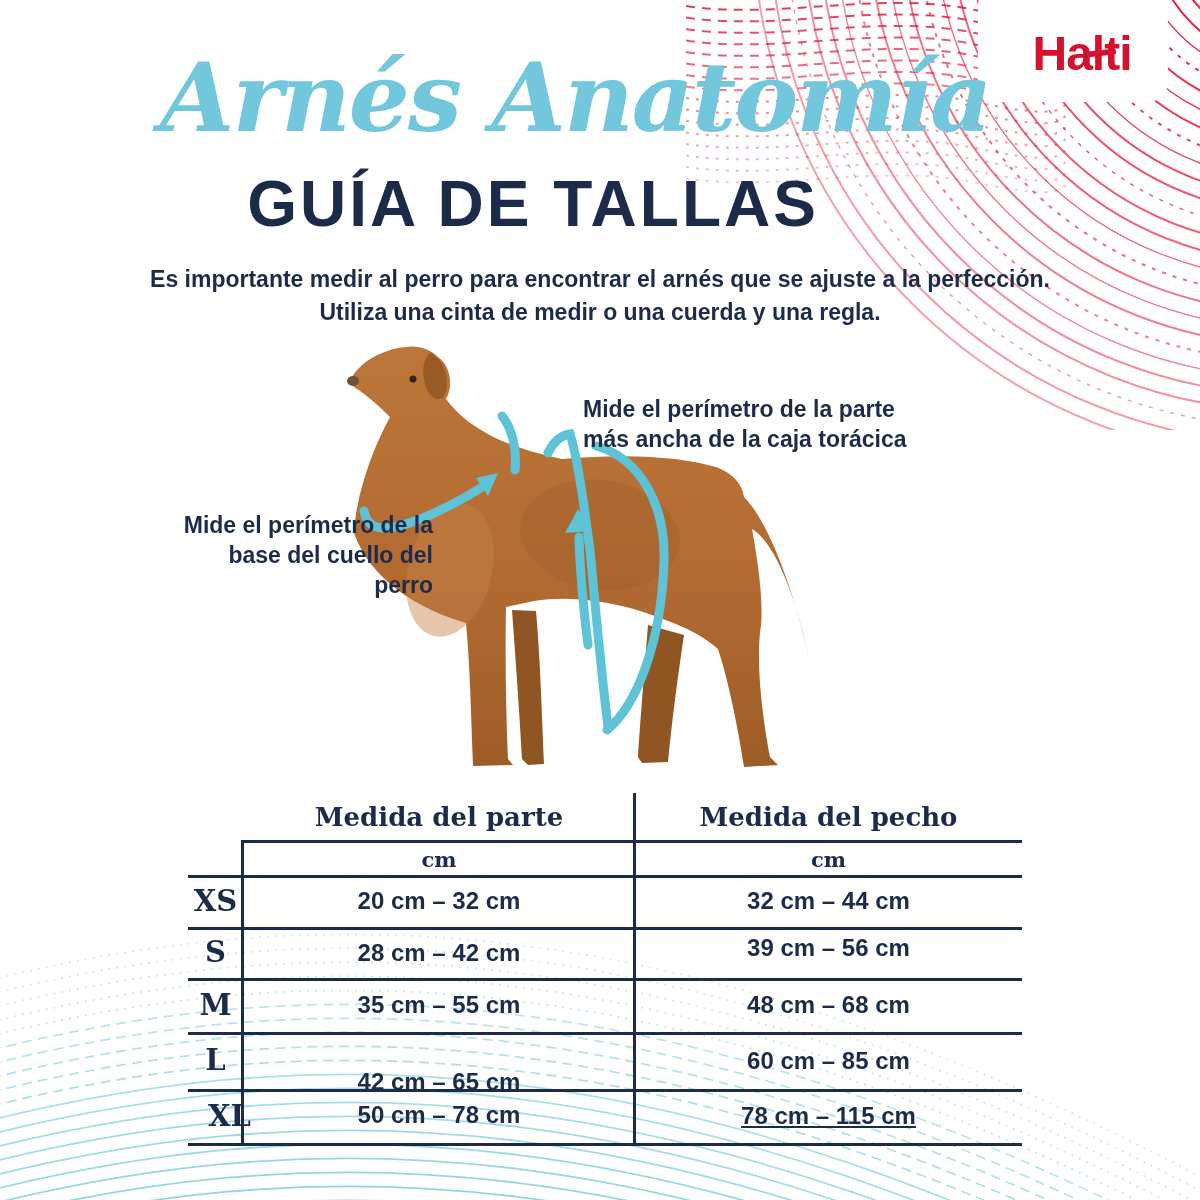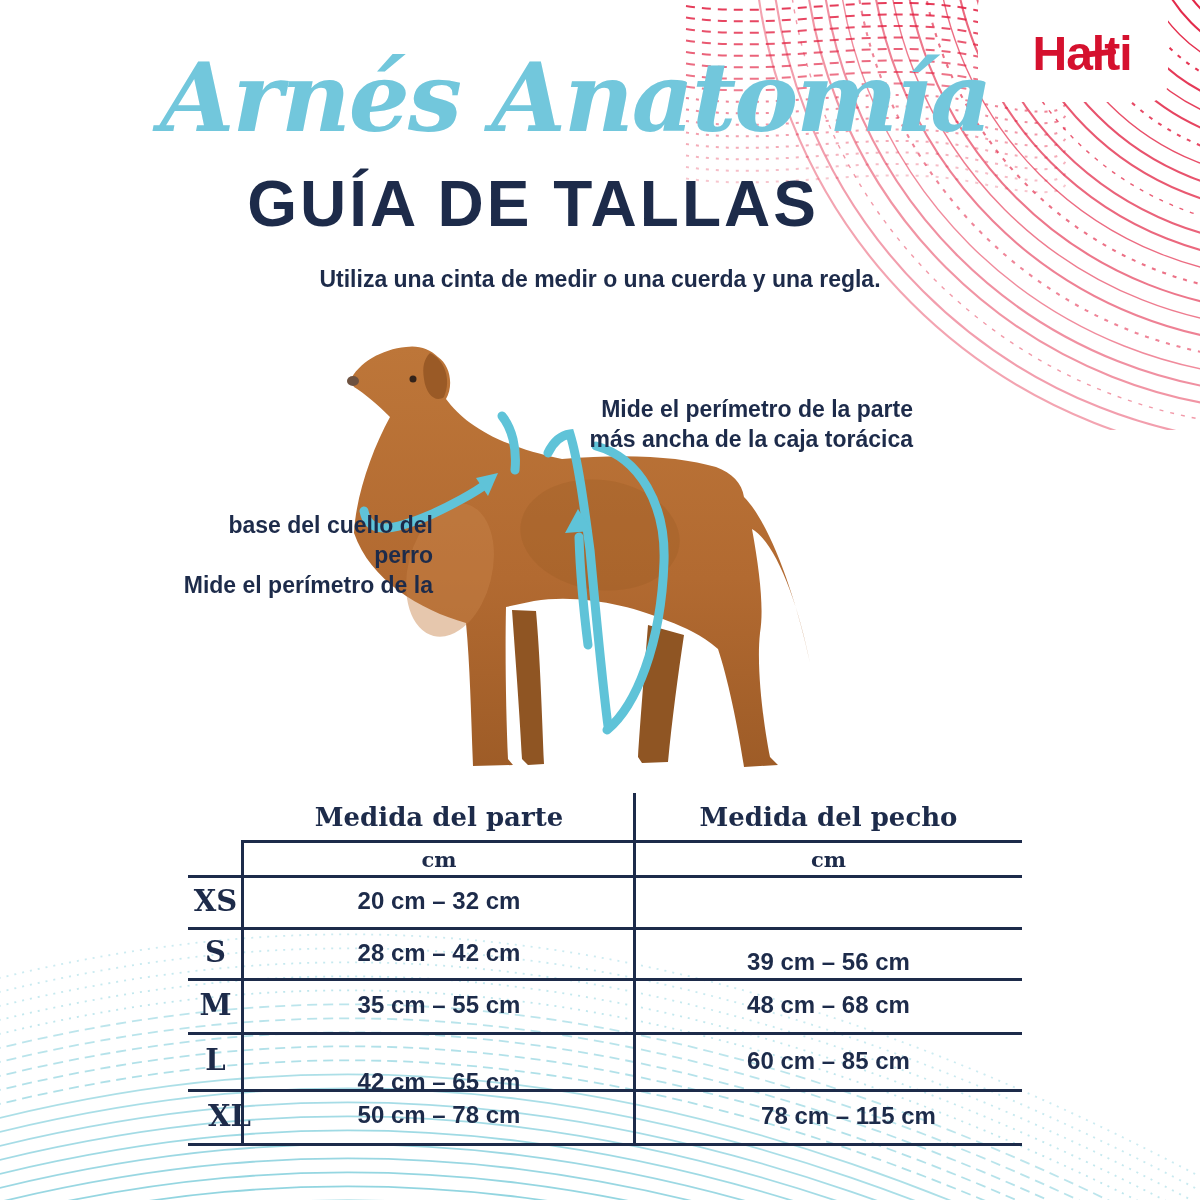--- a/index.html
+++ b/index.html
@@ -33,21 +33,21 @@
     font-size:64px;line-height:72px;font-weight:700;letter-spacing:3px;
     color:var(--navy);white-space:nowrap;
   }
   .intro{
     left:0;top:263px;width:1200px;text-align:center;
     font-size:23px;line-height:33px;font-weight:700;color:var(--navy);
   }
   .diagram-label{
     font-size:23px;line-height:30px;font-weight:700;color:var(--navy);
   }
-  .label-chest{left:583px;top:394px;width:330px;text-align:right;}
+  .label-chest{left:583px;top:394px;width:330px;text-align:left;}
   .label-neck{left:178px;top:510px;width:255px;text-align:right;}
 
   .logo{
     left:1002px;top:24px;width:160px;height:60px;
     font-size:48px;line-height:60px;font-weight:700;letter-spacing:-1px;
     color:var(--brand-red);text-align:center;
   }
   .logo-bar{
     position:absolute;left:84px;top:26px;width:30px;height:6px;
     background:var(--brand-red);transform:rotate(-6deg);border-radius:2px;
@@ -156,20 +156,21 @@
 
   <div class="abs logo">
     <span>Halti</span>
     <span class="logo-bar"></span>
   </div>
 
   <div class="abs script-title">Arnés Anatomía</div>
   <div class="abs main-title">GUÍA DE TALLAS</div>
 
   <div class="abs intro">
+    <div>Es importante medir al perro para encontrar el arnés que se ajuste a la perfección.</div>
     <div>Utiliza una cinta de medir o una cuerda y una regla.</div>
   </div>
 
   <svg class="abs" style="left:330px;top:335px;" width="560" height="450" viewBox="0 0 560 450">
     <defs>
       <linearGradient id="dogGrad" x1="0" y1="0" x2="0" y2="1">
         <stop offset="0" stop-color="#bd7639"></stop>
         <stop offset="0.55" stop-color="#b26a31"></stop>
         <stop offset="1" stop-color="#9e5c27"></stop>
       </linearGradient>
@@ -228,50 +229,51 @@
       <polygon points="168,138 146,143 158,161"></polygon>
       <polygon points="248,174 235,198 262,196"></polygon>
     </g>
   </svg>
 
   <div class="abs diagram-label label-chest">
     <div>Mide el perímetro de la parte</div>
     <div>más ancha de la caja torácica</div>
   </div>
   <div class="abs diagram-label label-neck">
+    <div>Mide el perímetro de la</div>
     <div>base del cuello del perro</div>
-    <div>Mide el perímetro de la</div>
   </div>
 
   <div class="abs size-table">
 
     <div class="t-cell t-colhead" style="left:58px;top:14px;width:392px;">Medida del parte</div>
     <div class="t-cell t-colhead" style="left:450px;top:14px;width:387px;">Medida del pecho</div>
 
     <div class="t-cell t-unit" style="left:58px;top:59px;width:392px;">cm</div>
     <div class="t-cell t-unit" style="left:450px;top:59px;width:387px;">cm</div>
 
     <div class="t-cell t-size" style="left:3px;top:87px;width:55px;line-height:52px;">XS</div>
     <div class="t-cell t-val" style="left:58px;top:87px;width:392px;line-height:52px;">20 cm – 32 cm</div>
+    <div class="t-cell t-val" style="left:450px;top:87px;width:387px;line-height:52px;">32 cm – 44 cm</div>
 
     <div class="t-cell t-size" style="left:3px;top:139px;width:55px;line-height:51px;">S</div>
     <div class="t-cell t-val" style="left:58px;top:139px;width:392px;line-height:51px;">28 cm – 42 cm</div>
-    <div class="t-cell t-val" style="left:450px;top:148px;width:387px;line-height:51px;">39 cm – 56 cm</div>
+    <div class="t-cell t-val" style="left:450px;top:134px;width:387px;line-height:51px;">39 cm – 56 cm</div>
 
     <div class="t-cell t-size" style="left:3px;top:190px;width:55px;line-height:54px;">M</div>
     <div class="t-cell t-val" style="left:58px;top:190px;width:392px;line-height:54px;">35 cm – 55 cm</div>
     <div class="t-cell t-val" style="left:450px;top:190px;width:387px;line-height:54px;">48 cm – 68 cm</div>
 
     <div class="t-cell t-size" style="left:3px;top:244px;width:55px;line-height:57px;">L</div>
     <div class="t-cell t-val" style="left:58px;top:244px;width:392px;line-height:57px;margin-top:21px;">42 cm – 65 cm</div>
     <div class="t-cell t-val" style="left:450px;top:244px;width:387px;line-height:57px;">60 cm – 85 cm</div>
 
     <div class="t-cell t-size" style="left:17px;top:301px;width:55px;line-height:54px;">XL</div>
     <div class="t-cell t-val" style="left:58px;top:300px;width:392px;line-height:54px;">50 cm – 78 cm</div>
-    <div class="t-cell t-val" style="left:470px;top:301px;width:387px;line-height:54px;">78 cm – 115 cm</div>
+    <div class="t-cell t-val" style="left:450px;top:301px;width:387px;line-height:54px;text-decoration:underline;">78 cm – 115 cm</div>
 
     <div class="tline" style="left:58px;top:52px;width:779px;height:3px;"></div>
     <div class="tline" style="left:3px;top:87px;width:834px;height:3px;"></div>
     <div class="tline" style="left:3px;top:139px;width:834px;height:3px;"></div>
     <div class="tline" style="left:3px;top:190px;width:834px;height:3px;"></div>
     <div class="tline" style="left:3px;top:244px;width:834px;height:3px;"></div>
     <div class="tline" style="left:3px;top:301px;width:834px;height:3px;"></div>
     <div class="tline" style="left:3px;top:355px;width:834px;height:3px;"></div>
     <div class="tline" style="left:56px;top:52px;width:3px;height:306px;"></div>
     <div class="tline" style="left:448px;top:5px;width:3px;height:353px;"></div>

